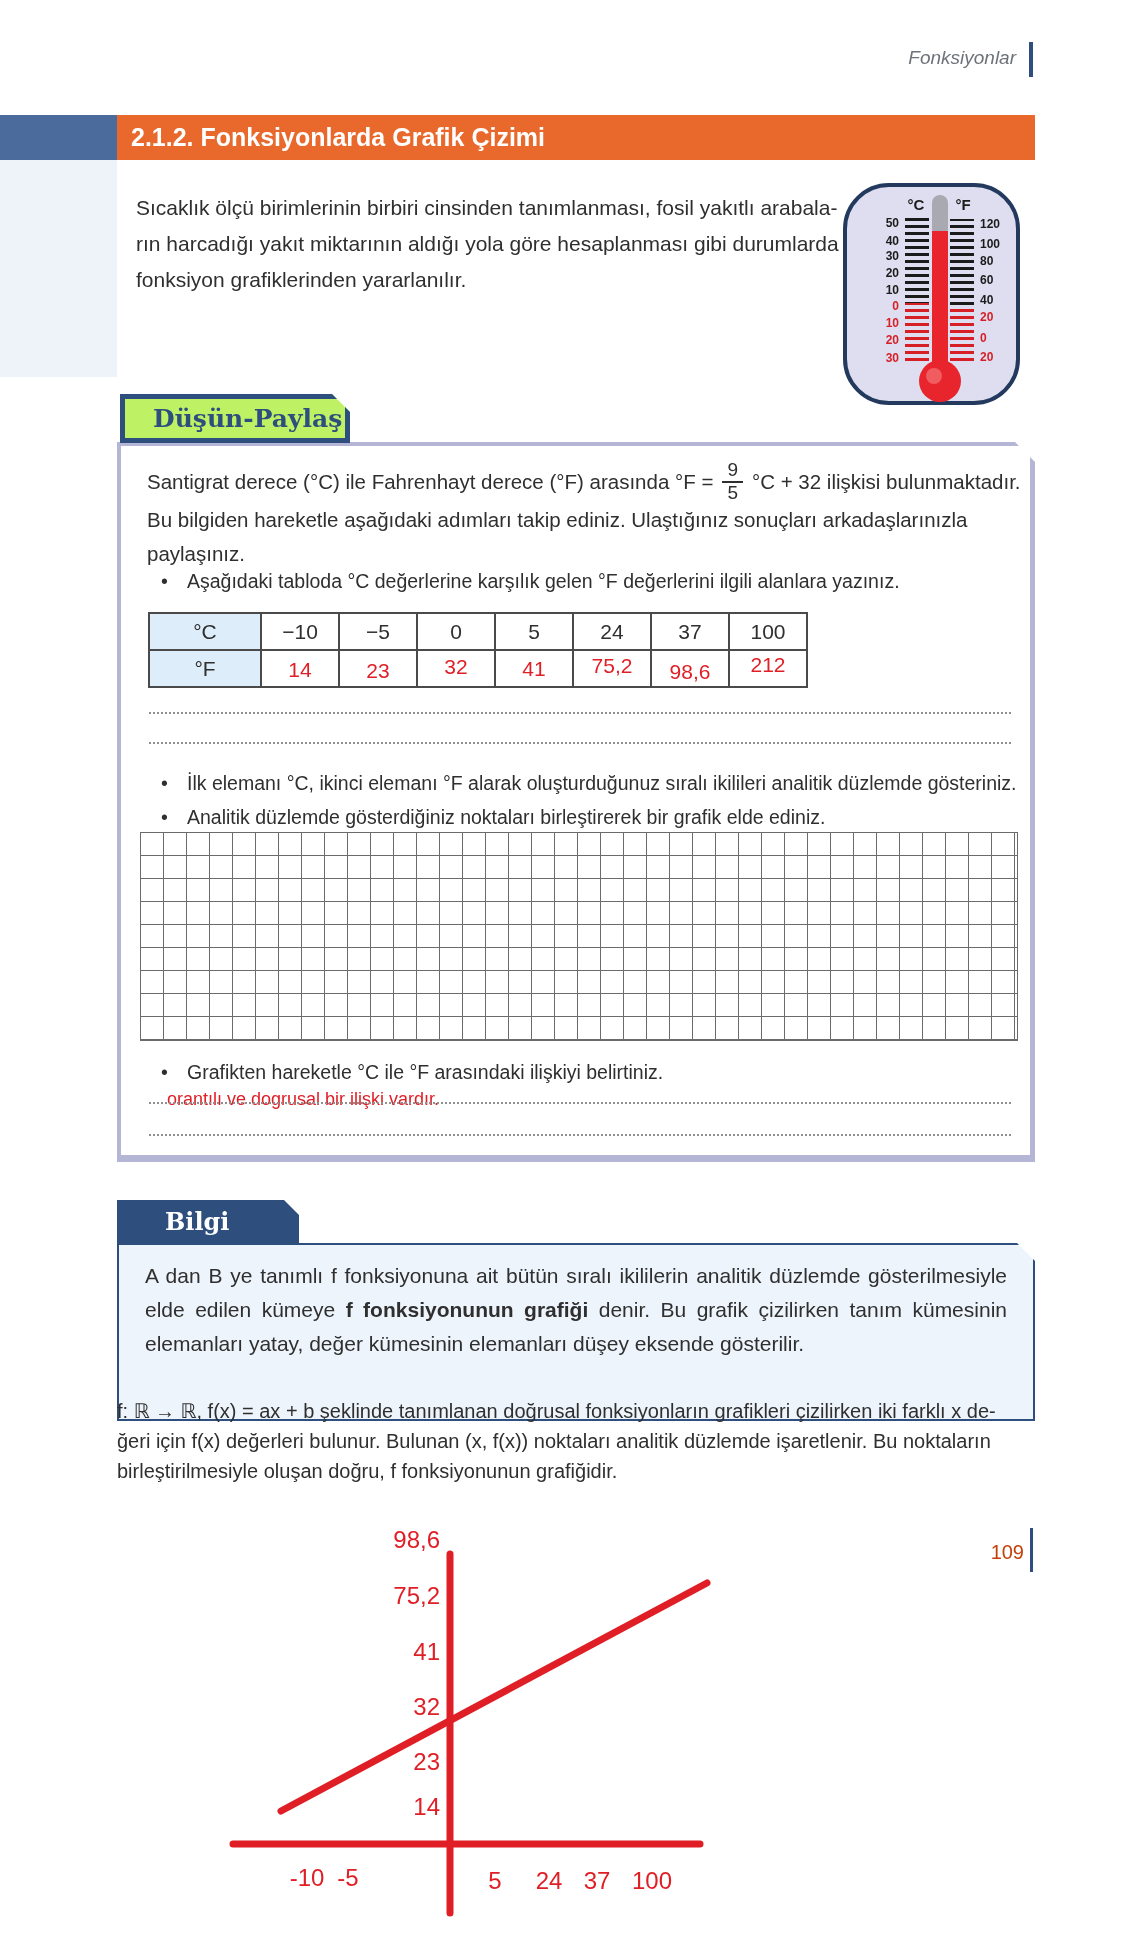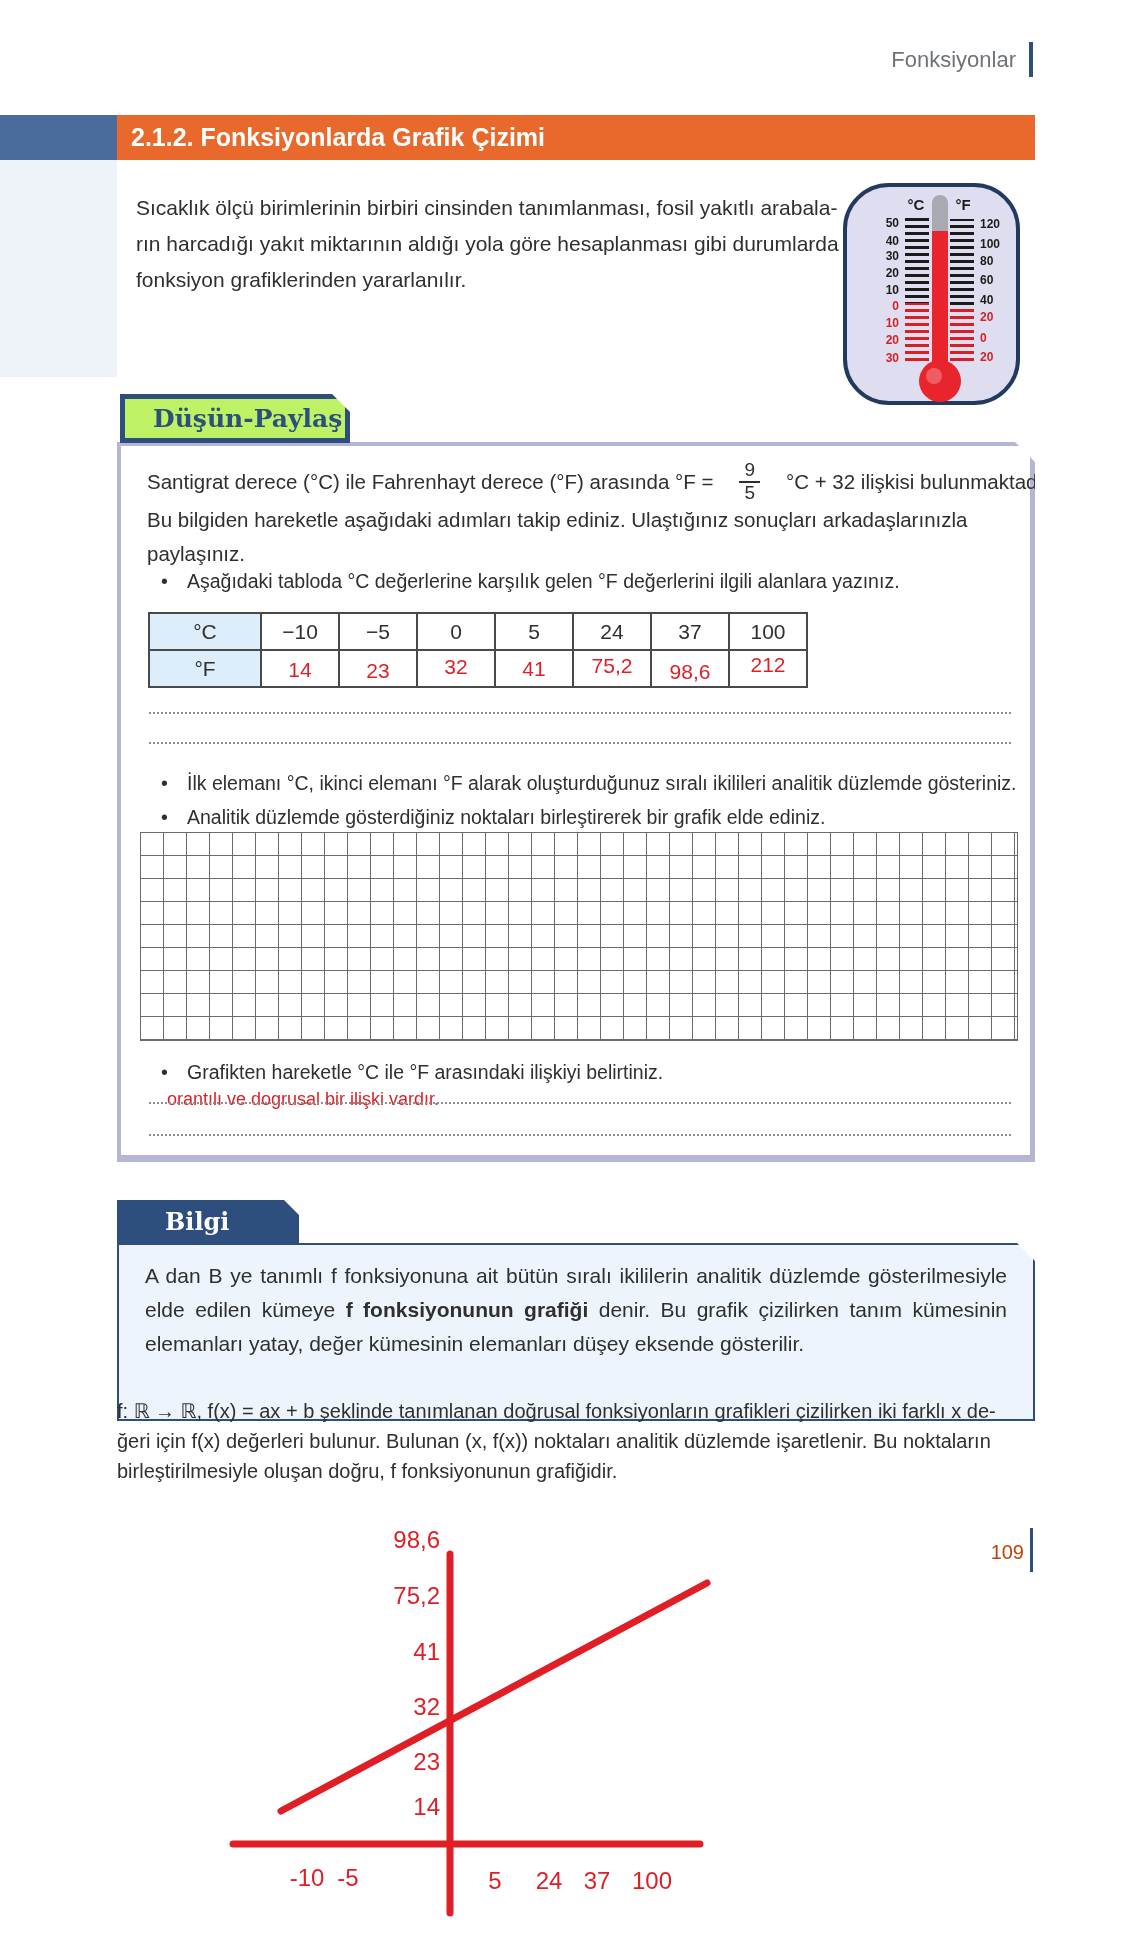--- a/index.html
+++ b/index.html
@@ -5,21 +5,21 @@
   :root{
     --orange:#E8692B; --blue-block:#4A6B9B; --navy:#2E4E7E; --navy-dark:#24395E;
     --lavender:#B5B5D5; --panel-bg:#EDF4FB; --leftcol-bg:#EEF3F9; --table-header-bg:#DDEDFA;
     --red:#E01E25; --text:#2F2F2F; --gray-header:#6E7378; --grid-line:#6B6B6B;
   }
   html,body{margin:0;padding:0;background:#fff;}
   .page{position:relative;width:1148px;height:1940px;background:#fff;overflow:hidden;
         font-family:"Liberation Sans","DejaVu Sans",sans-serif;color:var(--text);}
 
   
-  .hdr-label{position:absolute;top:47px;right:132px;font-size:22px;color:var(--gray-header);}
+  .hdr-label{position:absolute;top:47px;right:132px;font-size:19px;color:var(--gray-header);font-style:italic;}
   .hdr-bar{position:absolute;left:1029px;top:42px;width:4px;height:35px;background:var(--navy);}
 
   
   .title-blue{position:absolute;left:0;top:115px;width:117px;height:45px;background:var(--blue-block);}
   .title-bar{position:absolute;left:117px;top:115px;width:918px;height:45px;background:var(--orange);
              color:#fff;font-weight:bold;font-size:25px;line-height:45px;padding-left:14px;box-sizing:border-box;}
   .leftcol{position:absolute;left:0;top:160px;width:117px;height:217px;background:var(--leftcol-bg);}
 
   
   .intro{position:absolute;left:136px;top:190px;font-size:21px;line-height:36px;white-space:nowrap;}
@@ -31,21 +31,21 @@
 
   
   .dusun-label{position:absolute;left:120px;top:394px;width:230px;height:49px;background:#bef264;
     border:5px solid var(--navy);box-sizing:border-box;z-index:2;
     clip-path:polygon(0 0,calc(100% - 18px) 0,100% 18px,100% 100%,0 100%);
     font-family:"DejaVu Serif","Liberation Serif",serif;font-weight:bold;color:var(--navy);
     font-size:25px;line-height:39px;padding-left:28px;}
   .dusun-box{position:absolute;left:117px;top:442px;width:918px;height:720px;background:#fff;
     border:4px solid var(--lavender);border-bottom-width:7px;border-right-width:5px;box-sizing:border-box;
     clip-path:polygon(0 0,calc(100% - 20px) 0,100% 20px,100% 100%,0 100%);}
-  .d-formula{position:absolute;left:26px;top:14px;display:flex;align-items:center;gap:26px;
+  .d-formula{position:absolute;left:26px;top:14px;display:flex;align-items:center;gap:9px;
     font-size:20.5px;white-space:nowrap;}
   .frac{display:inline-flex;flex-direction:column;align-items:center;font-size:19px;line-height:1.1;}
   .frac .fnum{padding:0 5px;}
   .frac .fden{border-top:2px solid var(--text);padding:0 5px;}
   .d-line2{position:absolute;left:26px;top:62px;font-size:20.5px;white-space:nowrap;}
   .d-line3{position:absolute;left:26px;top:96px;font-size:20.5px;}
   .d-bullet{position:absolute;left:40px;font-size:19.5px;white-space:nowrap;}
   .d-bullet .dot{display:inline-block;width:26px;}
   .b1{top:124px;} .b2{top:326px;} .b3{top:360px;} .b4{top:615px;}
   .d-table{position:absolute;left:27px;top:166px;border-collapse:collapse;}

